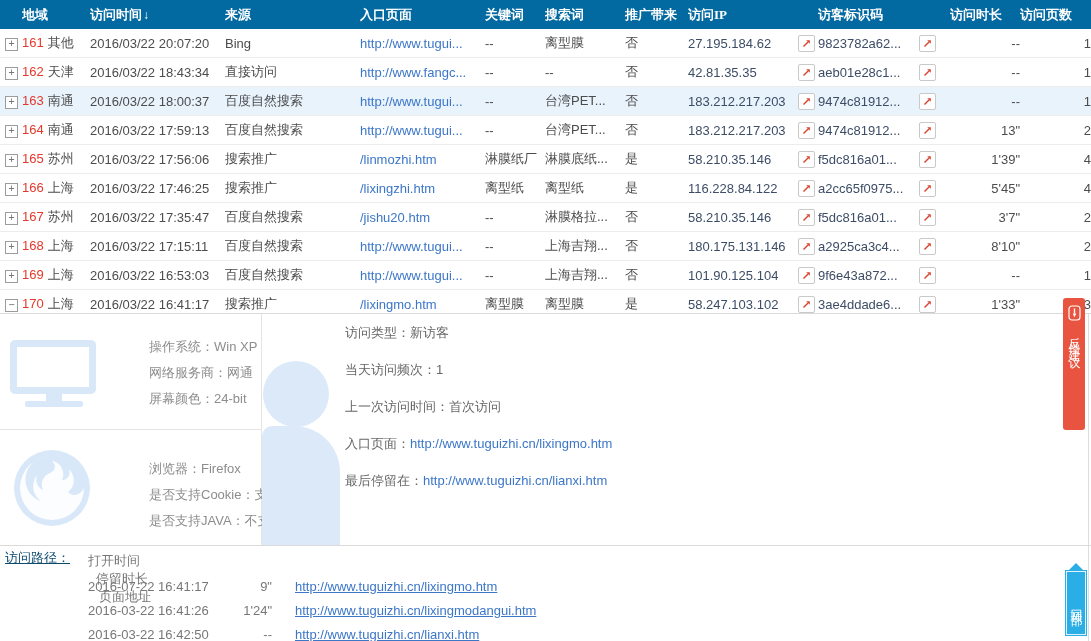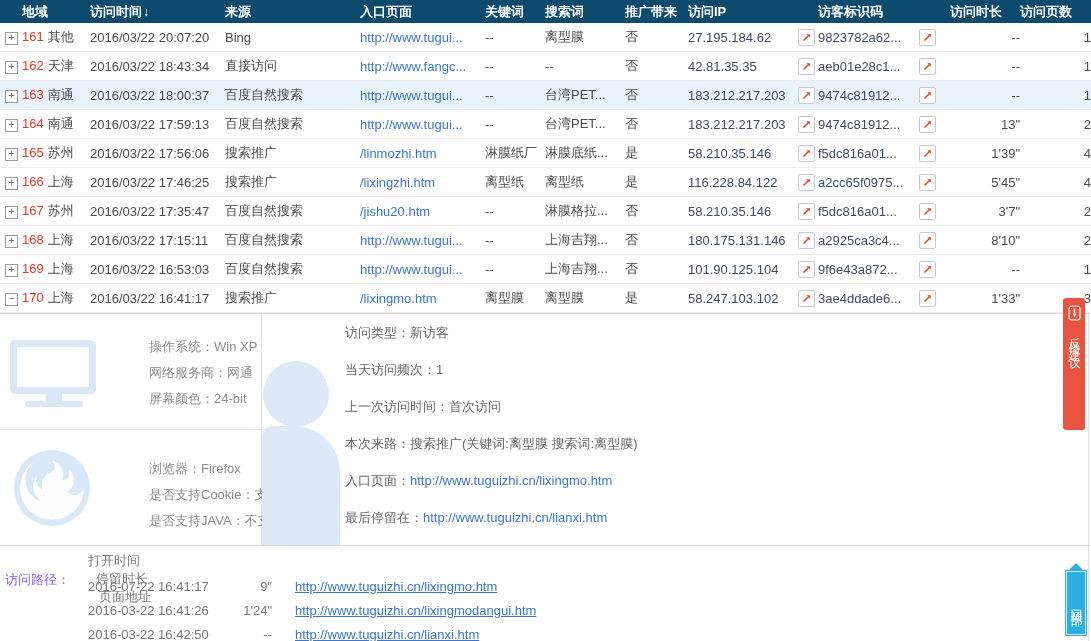--- a/index.html
+++ b/index.html
@@ -1,22 +1,22 @@
 <!DOCTYPE html>
 <html><head>
 <meta charset="utf-8">
 <style>
   html,body{margin:0;padding:0;background:#fff;}
   .page{position:relative;width:1091px;height:641px;overflow:hidden;background:#fff;
         font-family:"Liberation Sans",sans-serif;font-size:13px;color:#4c4c4c;}
 
   
   table.visitors{border-collapse:collapse;table-layout:fixed;width:1091px;}
-  table.visitors thead th{background:#0c4a6e;color:#fff;font-size:13px;font-weight:bold;
-        height:23px;text-align:left;padding:0;white-space:nowrap;overflow:hidden;}
+  table.visitors thead th{background:#0369a1;color:#fff;font-size:13px;font-weight:bold;
+        height:29px;text-align:left;padding:0;white-space:nowrap;overflow:hidden;font-family:Liberation Serif, serif;}
   table.visitors tbody td{height:28px;border-bottom:1px solid #ececec;font-size:13px;
         color:#4c4c4c;padding:0;white-space:nowrap;overflow:hidden;vertical-align:middle;}
   tr.hl td{background:#e9f3fc;}
   th.h-reg{padding-left:16px;}
   th.h-time,td.c-time{padding-left:2px;}
   th.h-src,td.c-src{padding-left:3px;}
   th.h-entry,td.c-entry{padding-left:3px;}
   th.h-kw,td.c-kw{padding-left:2px;}
   th.h-sw,td.c-sw{padding-left:2px;}
   th.h-promo,td.c-promo{padding-left:3px;}
@@ -59,21 +59,21 @@
   
   .person-head{position:absolute;left:263px;top:47px;width:66px;height:66px;border-radius:50%;background:#dbe9f8;}
   .person-body{position:absolute;left:262px;top:112px;width:78px;height:120px;background:#dbe9f8;border-radius:10px 46px 0 0;}
   
   .visitinfo{position:absolute;left:345px;top:0;}
   .vline{height:37px;display:flex;align-items:center;color:#666;font-size:13px;white-space:nowrap;}
 
   
   .path{position:absolute;left:0;top:545px;width:1091px;height:96px;background:#fff;
         border-top:1px solid #dadada;box-sizing:border-box;}
-  .path-title{position:absolute;left:5px;top:22px;height:24px;line-height:24px;color:#8b5cf6;}
+  .path-title{position:absolute;left:5px;top:0;height:24px;line-height:24px;color:#0c4a6e;text-decoration:underline;}
   .path-head{position:absolute;left:0;top:6px;height:24px;display:flex;align-items:center;color:#777;flex-direction:column;}
   .ph-time{margin-left:88px;width:144px;}
   .ph-stay{width:40px;white-space:nowrap;}
   .ph-url{margin-left:18px;text-align:center;}
   .path-rows{position:absolute;left:0;top:28px;}
   .path-row{height:24px;display:flex;align-items:center;color:#777;}
   .pr-time{margin-left:88px;width:144px;}
   .pr-stay{width:40px;text-align:right;}
   .pr-url{margin-left:23px;}
   .pr-url a{color:#3b76c7;text-decoration:underline;cursor:pointer;}
@@ -504,21 +504,20 @@
       </div>
     </div>
 
     <div class="person-head"></div>
     <div class="person-body"></div>
 
     <div class="visitinfo">
       <div class="vline">访问类型：新访客</div>
       <div class="vline">当天访问频次：1</div>
       <div class="vline">上一次访问时间：首次访问</div>
-      <div class="vline">本次来路：搜索推广(关键词:离型膜 搜索词:离型膜)</div>
       <div class="vline">
         <span>入口页面：</span>
         <a class="lnk">http://www.tuguizhi.cn/lixingmo.htm</a>
       </div>
       <div class="vline">
         <span>最后停留在：</span>
         <a class="lnk">http://www.tuguizhi.cn/lianxi.htm</a>
       </div>
     </div>
   </div>

